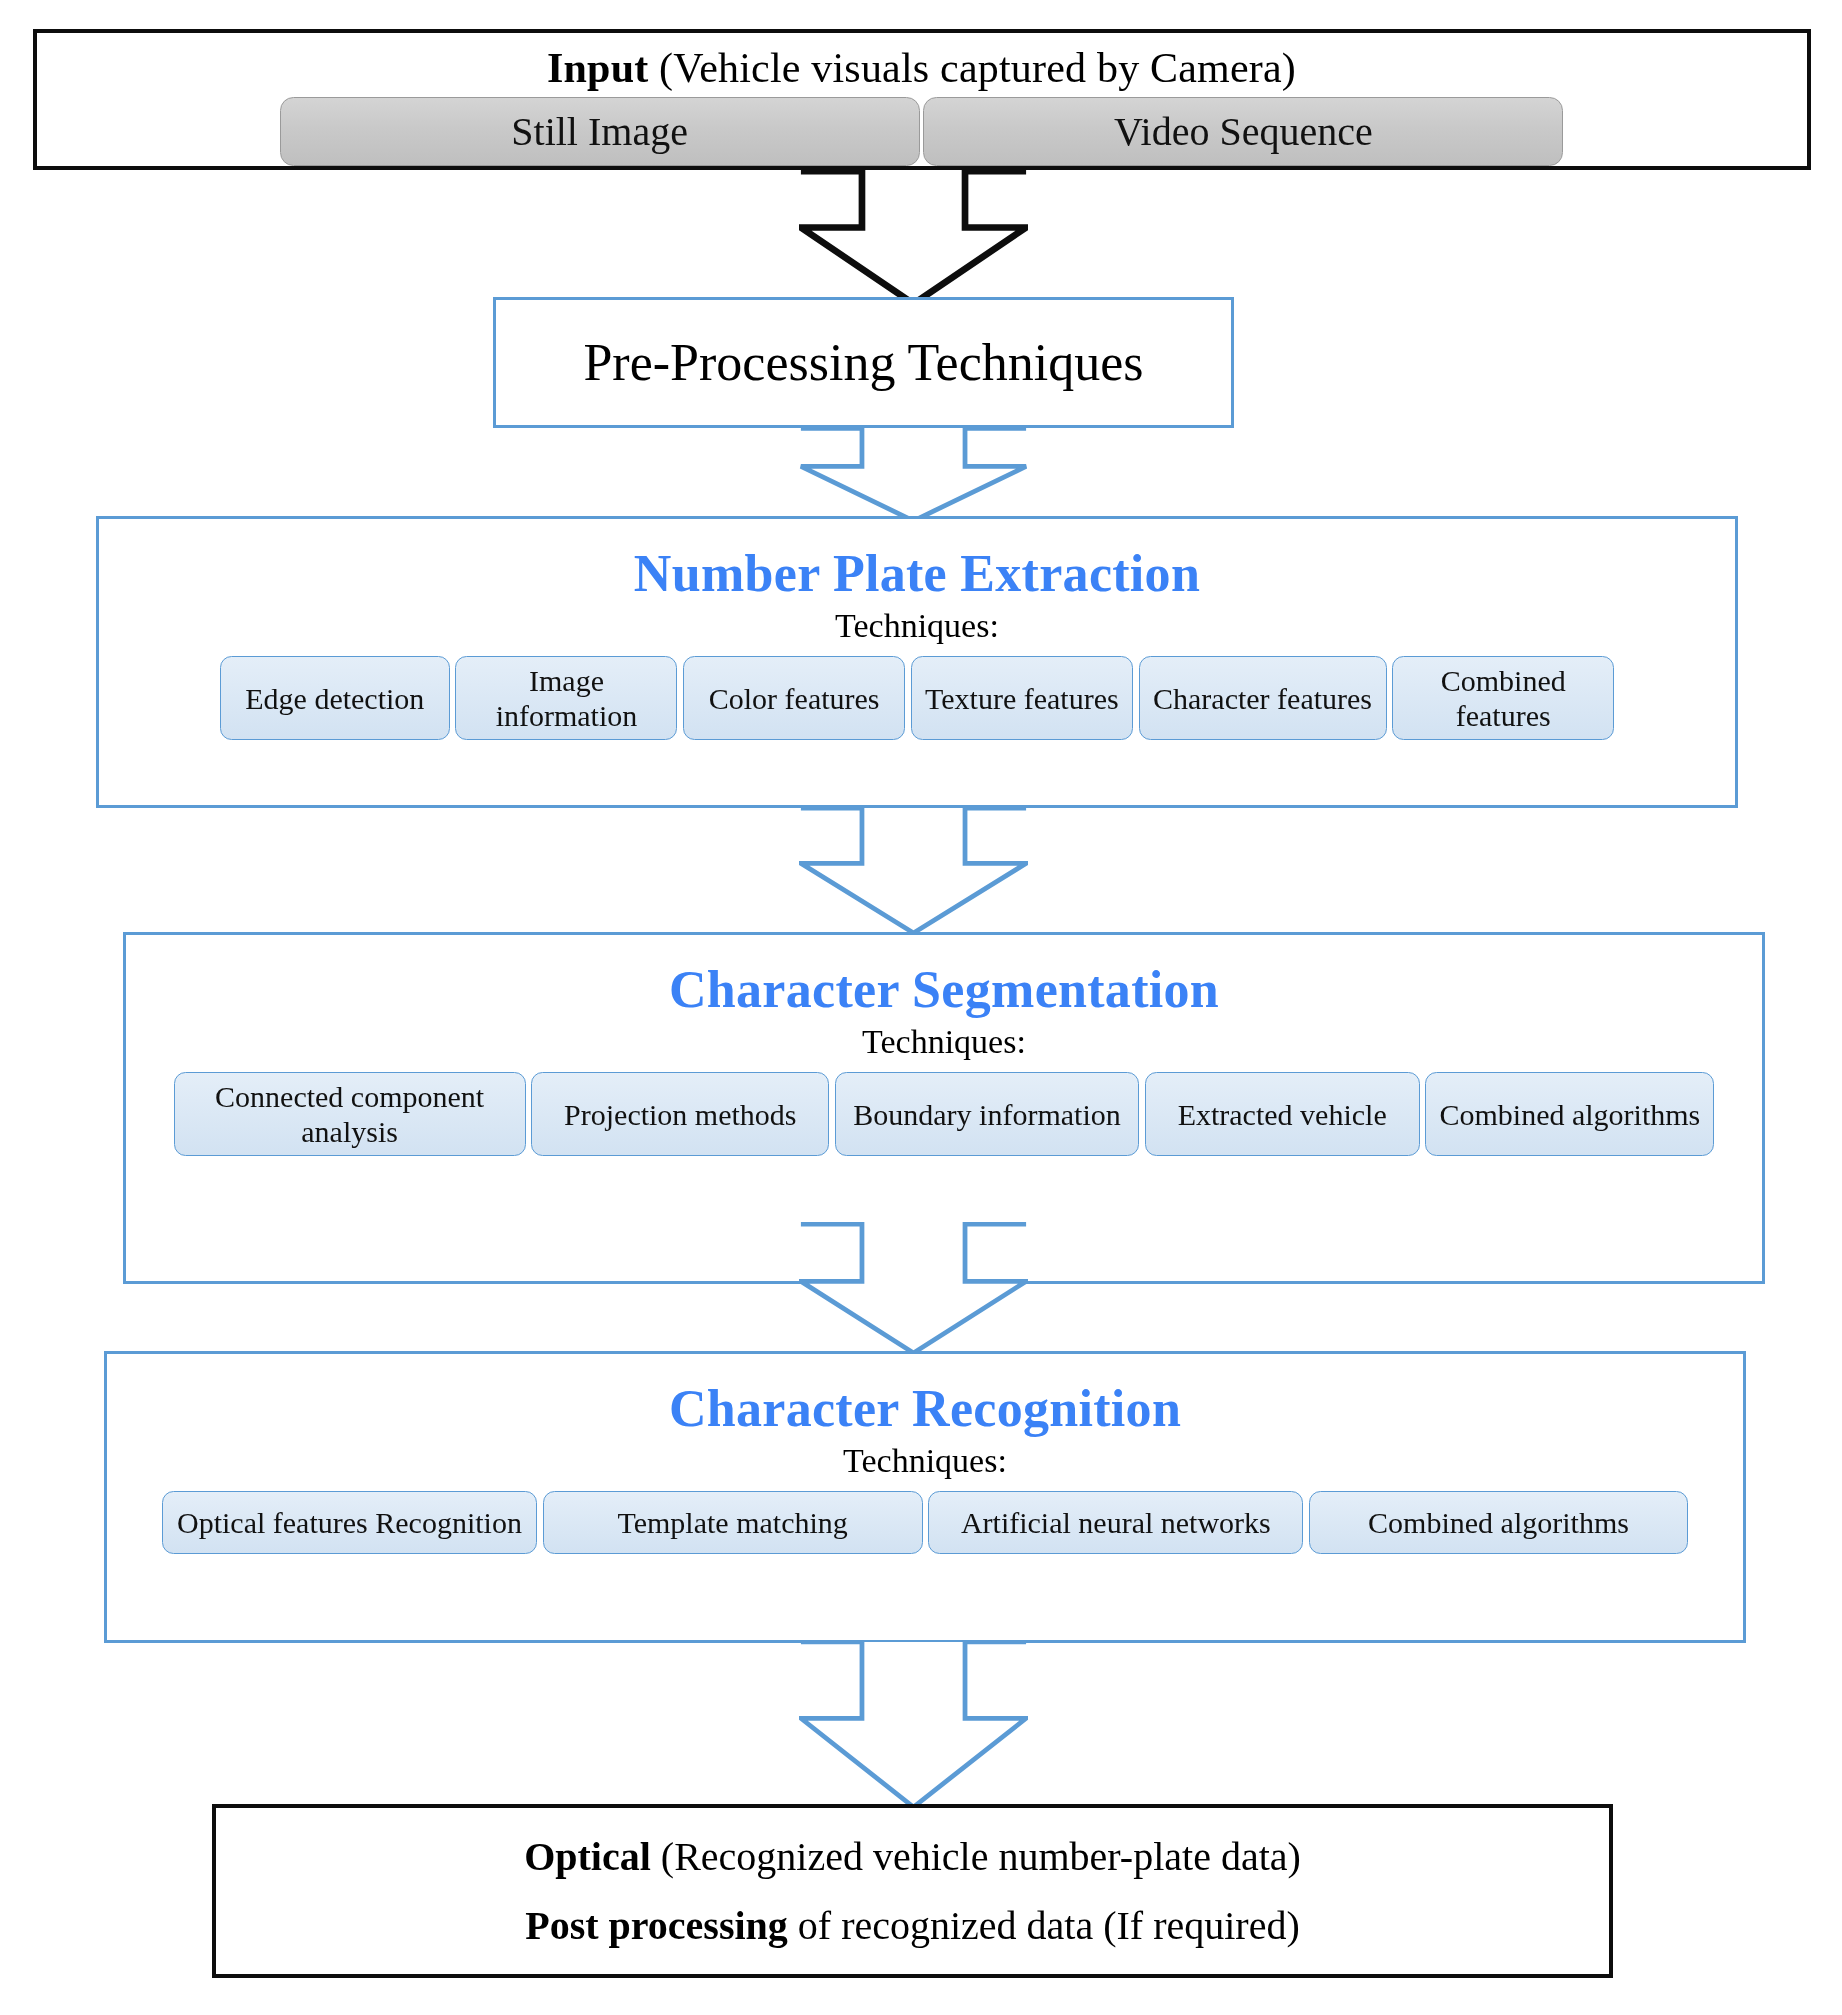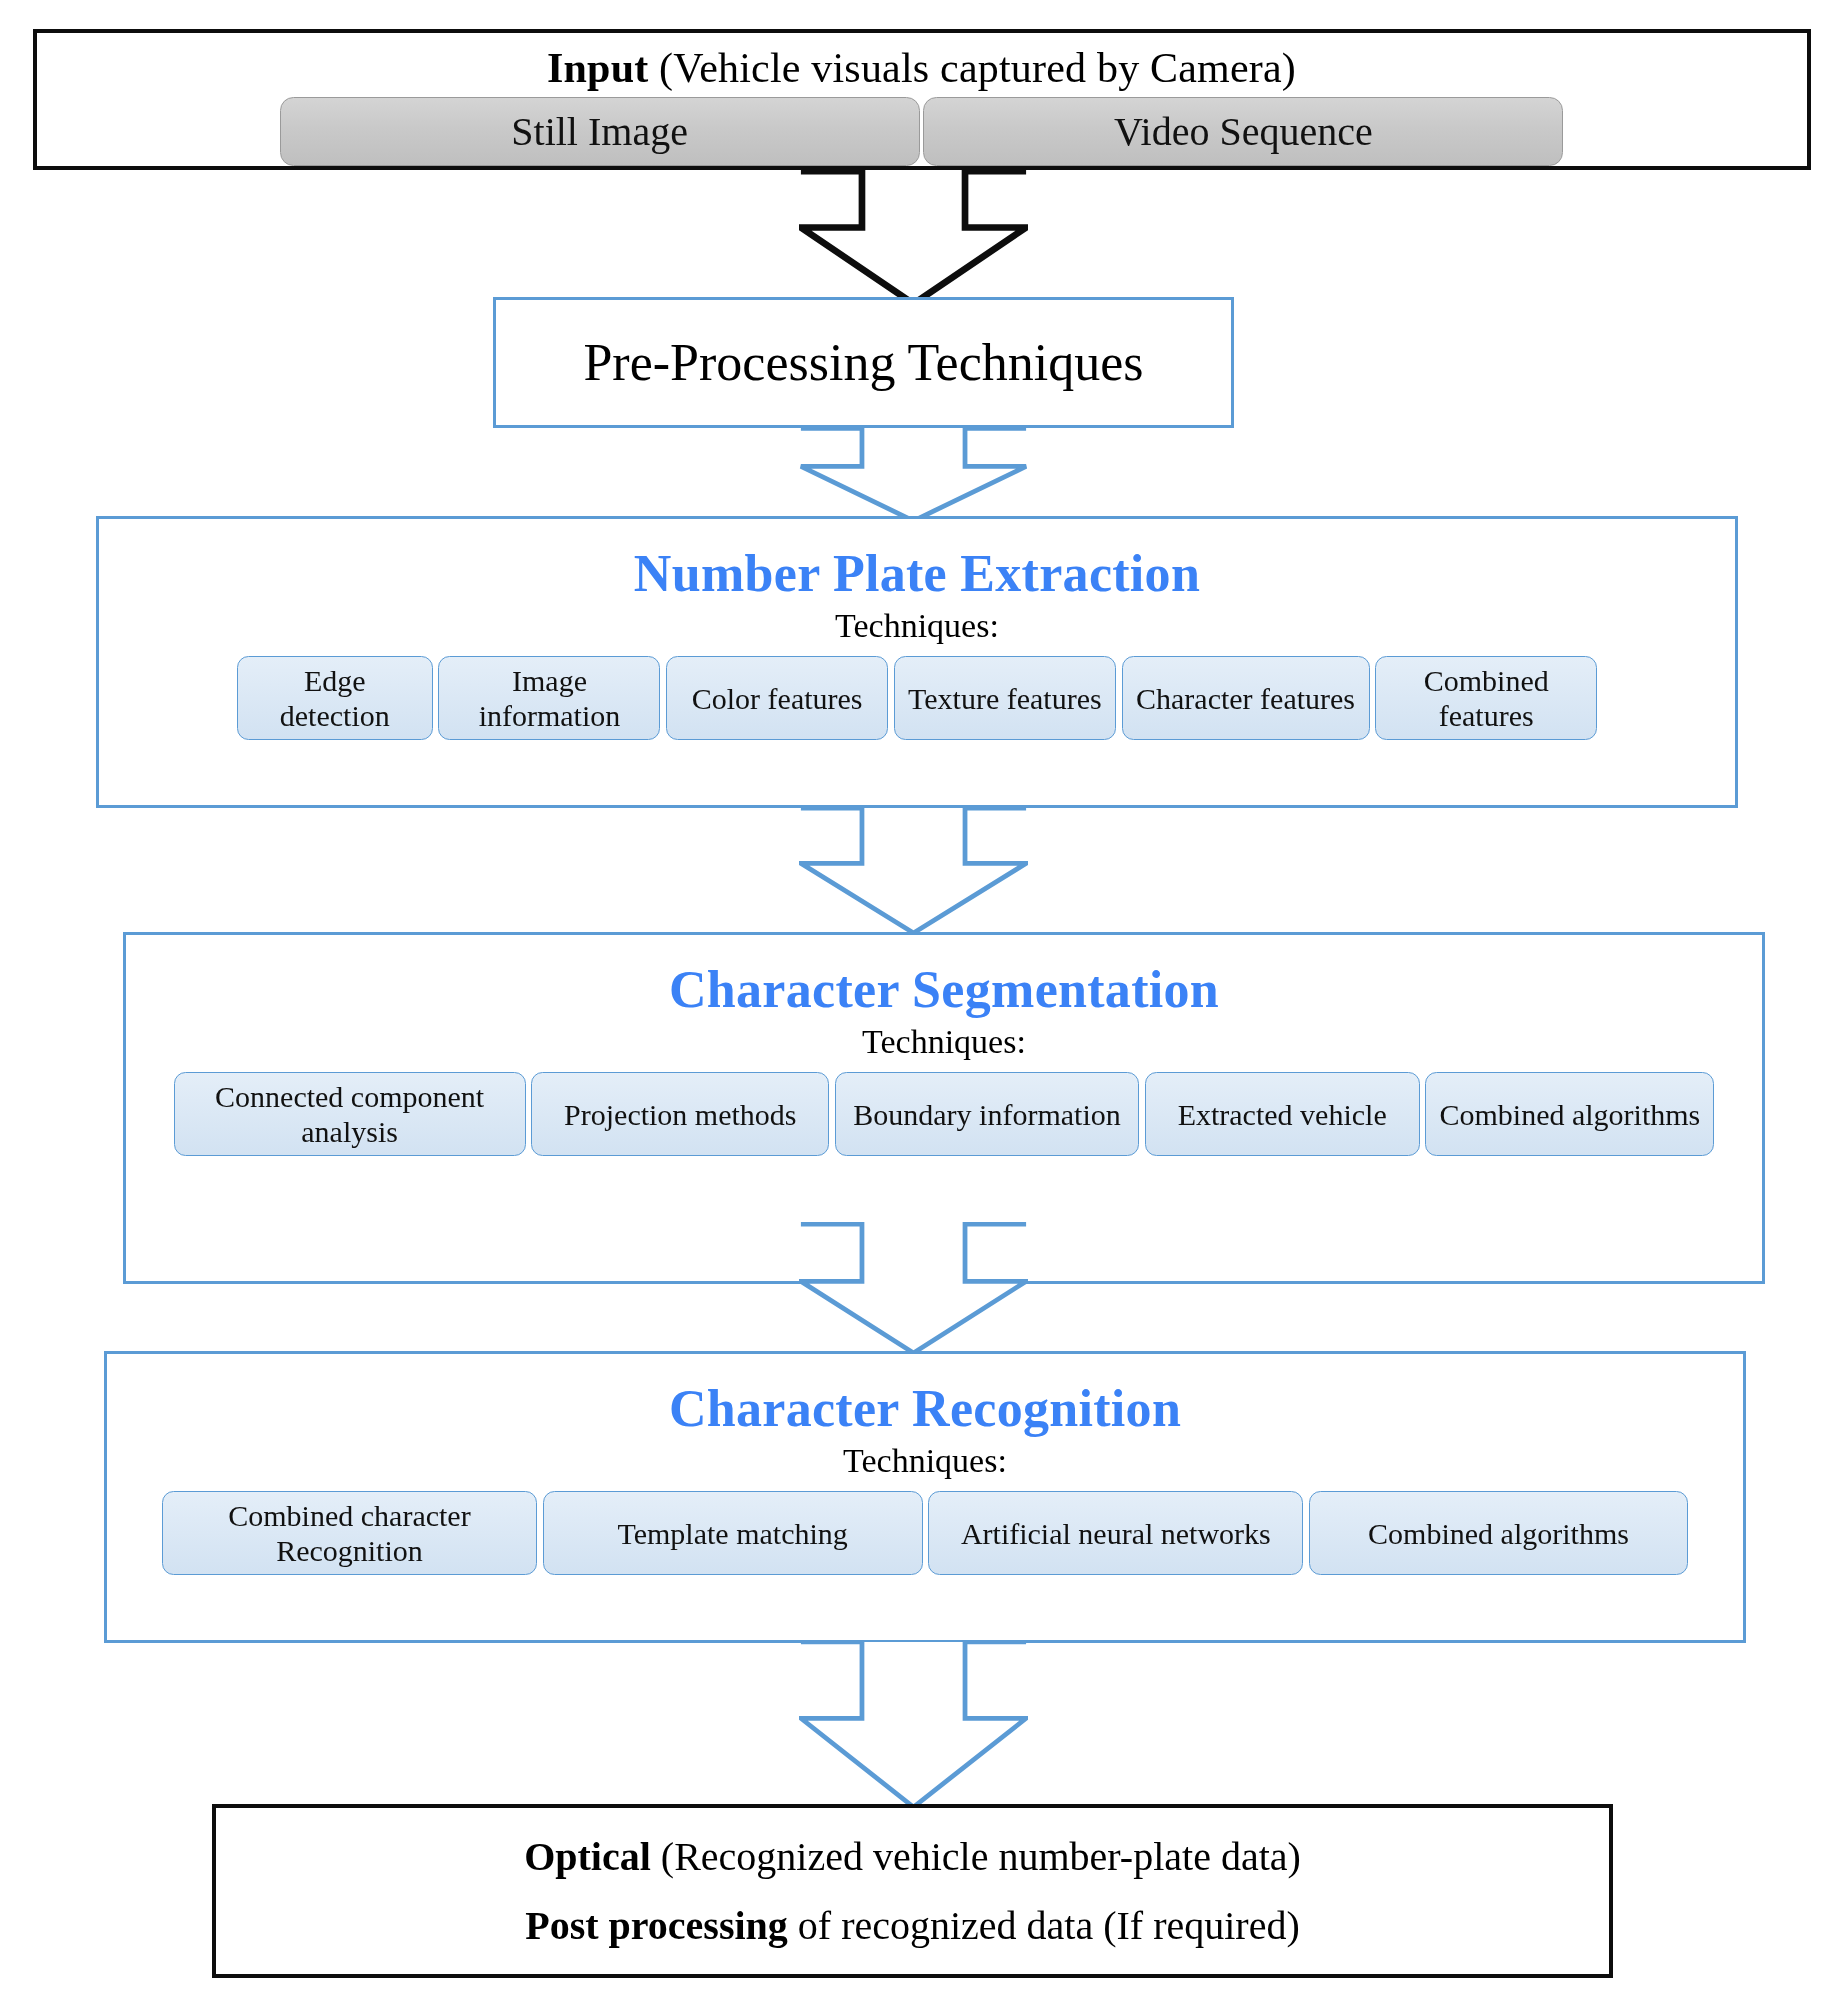--- a/index.html
+++ b/index.html
@@ -196,21 +196,21 @@
   <div class="arrow" style="left:799px; top:426px;">
     <svg width="229" height="98" viewBox="0 0 240 102">
       <polyline points="2,2 66,2 66,42 2,42 120,99 238,42 174,42 174,2 238,2" fill="#ffffff" stroke="#5b9bd5" stroke-width="5" stroke-linejoin="miter"></polyline>
     </svg>
   </div>
 
   <div class="stage-box" id="npe-box">
     <div class="stage-title">Number Plate Extraction</div>
     <div class="stage-sub">Techniques:</div>
     <div class="pill-row">
-      <div class="blue-pill" style="width:196px;">
+      <div class="blue-pill" style="width:230px;">
           <span>Edge detection</span>
         </div>
       <div class="blue-pill" style="width:222px;">
           <span>Image information</span>
         </div>
       <div class="blue-pill" style="width:222px;">
           <span>Color features</span>
         </div>
       <div class="blue-pill" style="width:222px;">
           <span>Texture features</span>
@@ -256,21 +256,21 @@
     <svg width="229" height="134" viewBox="0 0 240 140">
       <polyline points="2,2 66,2 66,62 2,62 120,137 238,62 174,62 174,2 238,2" fill="#ffffff" stroke="#5b9bd5" stroke-width="5" stroke-linejoin="miter"></polyline>
     </svg>
   </div>
 
   <div class="stage-box" id="rec-box">
     <div class="stage-title">Character Recognition</div>
     <div class="stage-sub">Techniques:</div>
     <div class="pill-row">
       <div class="blue-pill" style="width:375px;">
-          <span>Combined character Recognition</span>
+          <span>Optical features Recognition</span>
         </div>
       <div class="blue-pill" style="width:380px;">
           <span>Template matching</span>
         </div>
       <div class="blue-pill" style="width:375px;">
           <span>Artificial neural networks</span>
         </div>
       <div class="blue-pill" style="width:379px;">
           <span>Combined algorithms</span>
         </div>

